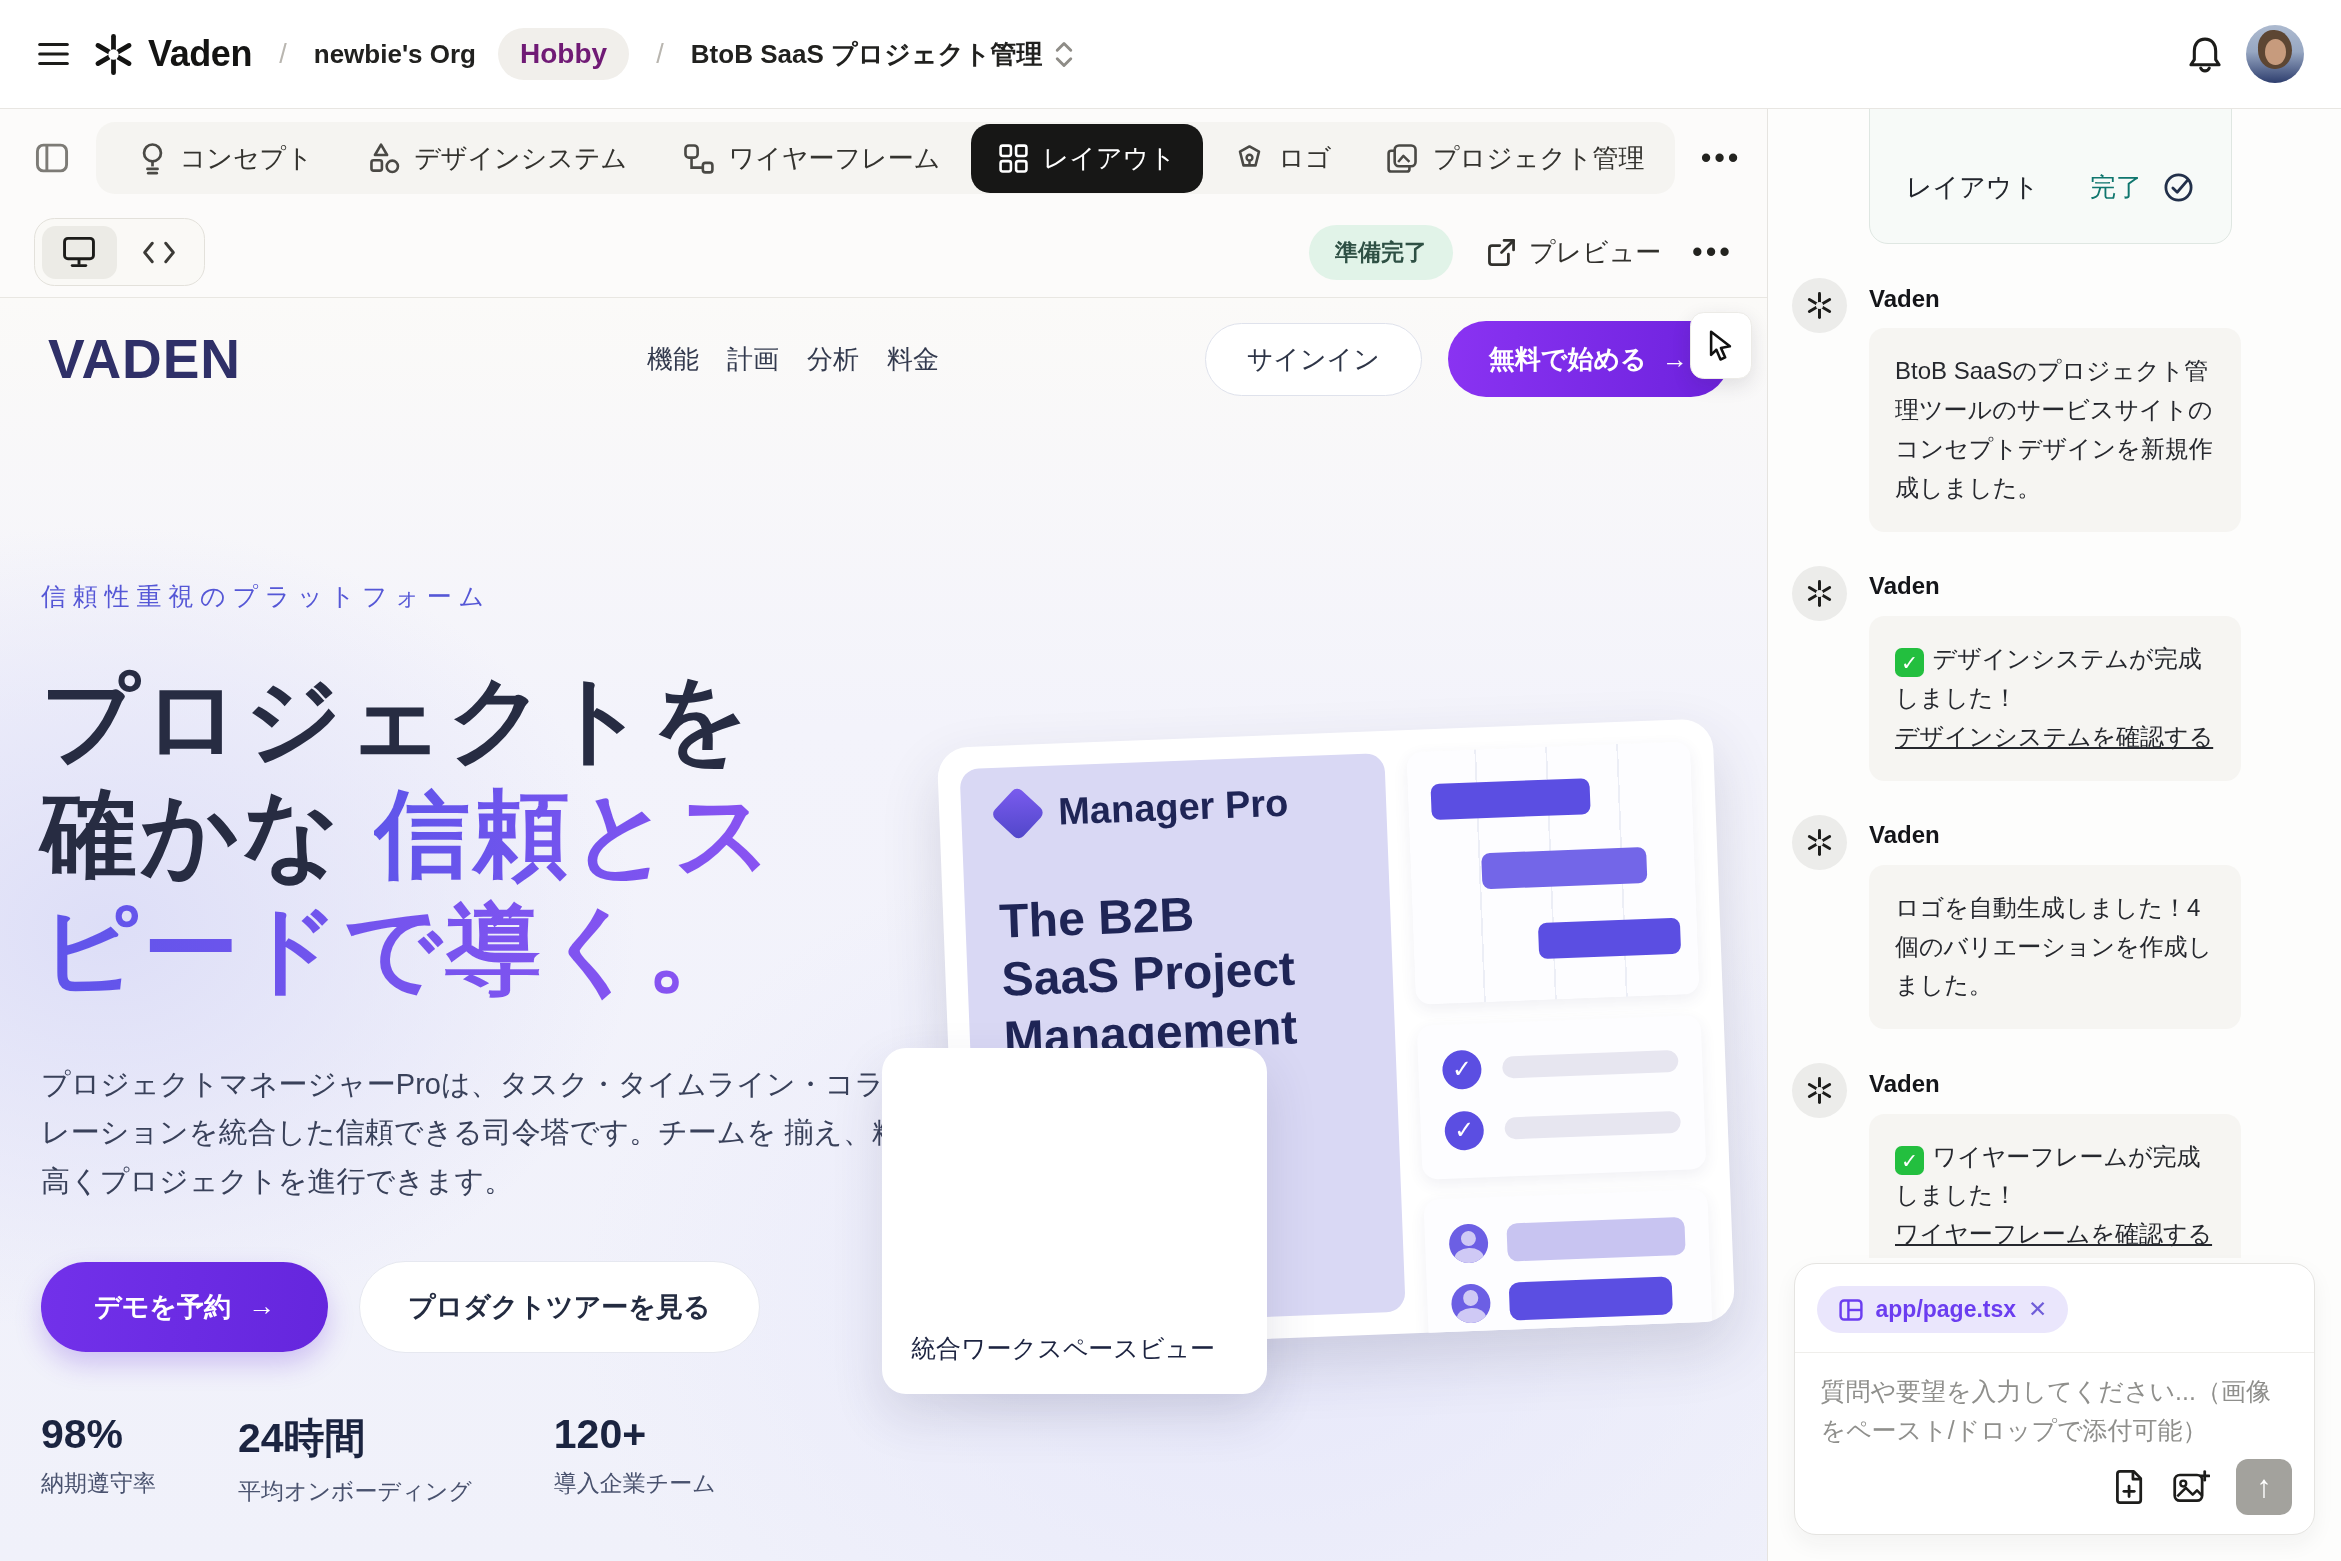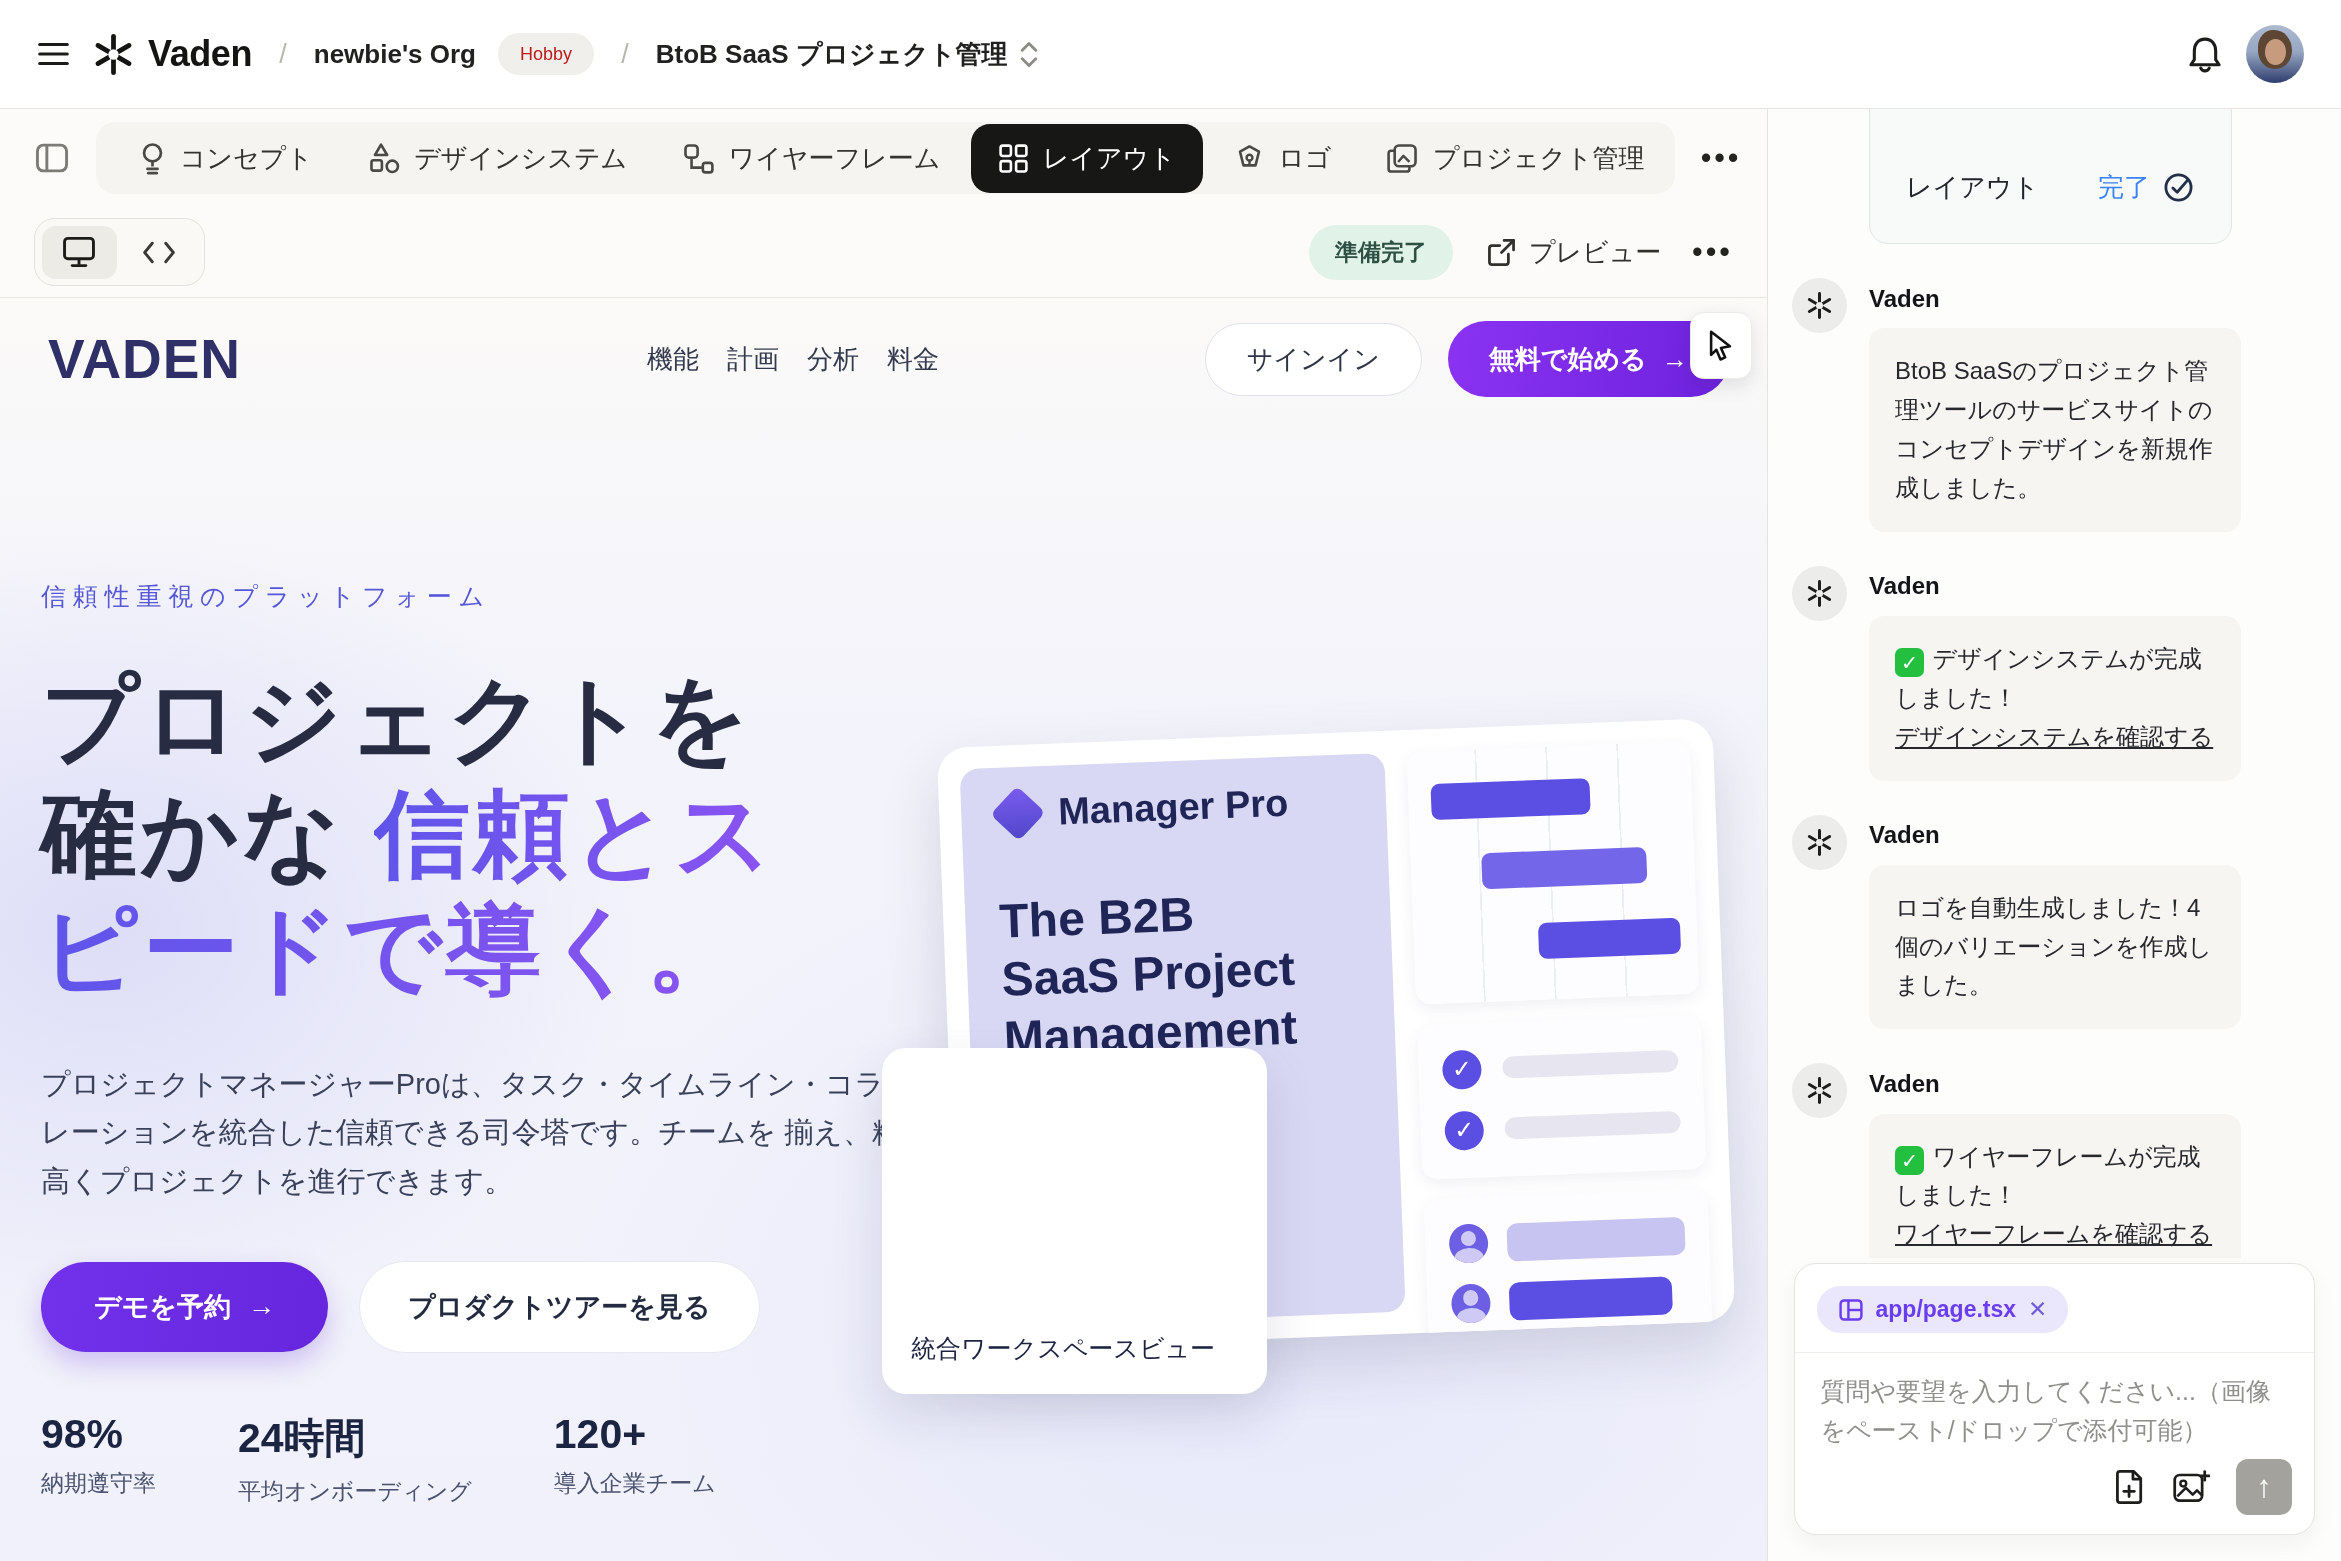--- a/index.html
+++ b/index.html
@@ -8,21 +8,21 @@
   .app { position:relative; width:2342px; height:1561px; background:#fff; }
 
   
   .hdr { position:absolute; top:0; left:0; right:0; height:109px; background:#fff;
          border-bottom:0.9px solid #e8e6e2; display:flex; align-items:center; padding:0 38px; gap:22px; }
   .icon-btn { background:none; border:none; cursor:pointer; display:flex; align-items:center; justify-content:center; }
   .brand { display:flex; align-items:center; gap:12px; }
   .brand-name { font-size:36px; font-weight:800; letter-spacing:-0.4px; color:#141413; }
   .crumb-sep { font-size:27px; color:#b9b6b0; margin:0 5.1px; }
   .crumb { font-size:26px; font-weight:700; color:#21211f; background:none; border:none; cursor:pointer; }
-  .badge-hobby { font-size:18px; font-weight:400; color:#b91c1c; background:#f1efeb; border-radius:855px;
+  .badge-hobby { font-size:28px; font-weight:700; color:#701a75; background:#f1efeb; border-radius:855px;
                  padding:10.3px 22px; }
   .proj { display:flex; align-items:center; gap:10.3px; background:none; border:none; cursor:pointer; }
   .proj-name { font-size:26px; font-weight:700; color:#21211f;text-align:right; }
   .hdr-spacer { flex:1; }
   .avatar { width:58px; height:58px; border-radius:50%; overflow:hidden; position:relative; cursor:pointer;
             background:linear-gradient(180deg,#adbacf 0%,#97a7c2 46%,#2e3e6e 100%); }
   .avatar::before { content:""; position:absolute; left:12px; top:5.1px; width:34px; height:39px; border-radius:46% 54% 50% 50%;
             background:#5d4633; }
   .avatar::after { content:""; position:absolute; left:19px; top:13.7px; width:20.5px; height:26px; border-radius:50%;
             background:#c79b7d; }
@@ -119,21 +119,21 @@
 
   .overlay-card { position:absolute; left:882px; top:750px; width:385px; height:346px; background:#fff; border-radius:24px;
                   box-shadow:0 22px 51px rgba(50,50,90,.14); }
   .overlay-cap { position:absolute; left:29px; bottom:29px; font-size:25px; font-weight:400; color:#1c2340; }
 
   
   .sb { position:absolute; top:109px; right:0; width:574px; bottom:0; background:#fdfdfc; display:flex; flex-direction:column; overflow:hidden; }
   .task-card { margin:-33px 0 0 101px; width:363px; height:168px; background:#f7faf8; border:1.7px solid #dfe7e2;
                border-radius:19px; display:flex; align-items:flex-end; justify-content:space-between; padding:0 36px 38px 36px; }
   .task-title { font-size:26px; color:#22252c; }
-  .task-status { display:flex; align-items:center; gap:12px; font-size:26px; color:#3b82f6; }
+  .task-status { display:flex; align-items:center; gap:20px; font-size:26px; color:#0f766e; }
   .msgs { flex:1; padding:34px 101px 0 24px; overflow:hidden; }
   .msg { display:flex; gap:22px; margin-bottom:34px; }
   .msg-ava { width:55px; height:55px; border-radius:50%; background:#ececea; display:flex; align-items:center; justify-content:center; flex:none; }
   .msg-body { flex:1; }
   .msg-name { font-size:24px; font-weight:700; color:#141519; padding-top:6.8px; }
   .msg-bubble { margin-top:15.4px; background:#f6f5f2; border-radius:15.4px; padding:24px 26px; font-size:24px; line-height:1.62; color:#26282e; }
   .msg-link { display:inline-block; color:#26282e; text-decoration:underline; cursor:pointer; font-size:24px; line-height:1.62; }
   .emoji-check { display:inline-flex; width:29px; height:29px; background:#23bf3f; border-radius:6.8px; color:#fff;
                  align-items:center; justify-content:center; font-size:20.5px; font-weight:700; vertical-align:-3.4px; margin-right:8.6px; }
   .emoji-check::before { content:"✓"; }

